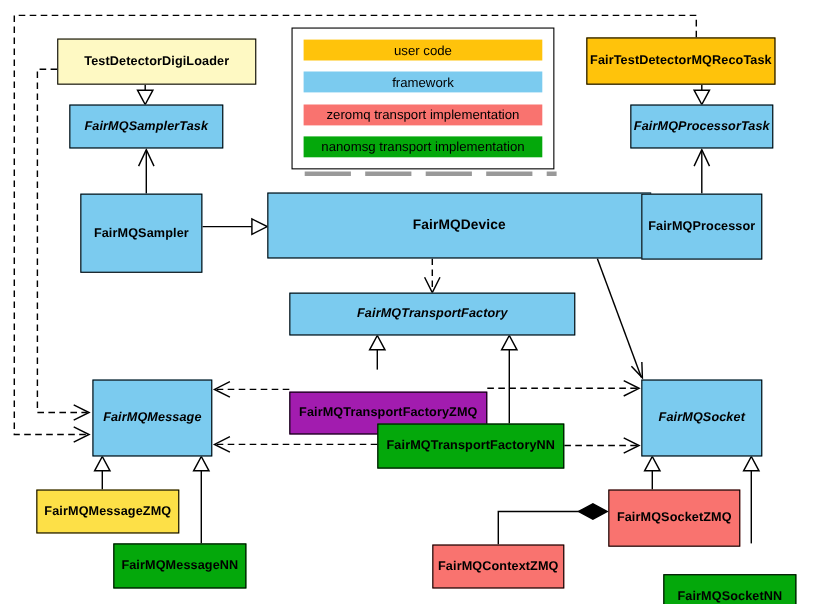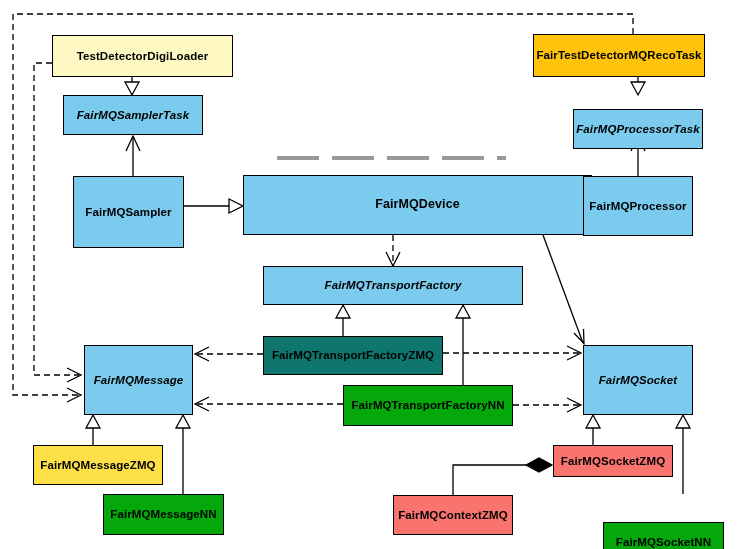--- a/index.html
+++ b/index.html
@@ -23,32 +23,32 @@
     padding:10px 10px;
   }
   .legend-item{
     height:19px;display:flex;align-items:center;justify-content:center;
     font-size:12px;color:#000;
   }
   
   #n-testdetectordigiloader{left:52px;top:35px;width:181px;height:42px;}
   #n-fairtestdetectormqrecotask{left:533px;top:34px;width:172px;height:43px;}
   #n-fairmqsamplertask{left:63px;top:95px;width:140px;height:40px;}
-  #n-fairmqprocessortask{left:573px;top:109px;width:130px;height:40px;}
+  #n-fairmqprocessortask{left:573px;top:95px;width:130px;height:40px;}
   #n-fairmqsampler{left:73px;top:176px;width:111px;height:72px;}
   #n-fairmqdevice{left:243px;top:175px;width:349px;height:60px;font-size:12.5px;}
   #n-fairmqprocessor{left:583px;top:176px;width:110px;height:60px;}
   #n-fairmqtransportfactory{left:263px;top:266px;width:260px;height:39px;}
   #n-fairmqtransportfactoryzmq{left:263px;top:336px;width:180px;height:39px;}
   #n-fairmqtransportfactorynn{left:343px;top:385px;width:170px;height:41px;}
   #n-fairmqmessage{left:84px;top:345px;width:109px;height:70px;}
   #n-fairmqsocket{left:583px;top:345px;width:110px;height:70px;}
   #n-fairmqmessagezmq{left:33px;top:445px;width:130px;height:40px;}
   #n-fairmqmessagenn{left:103px;top:494px;width:121px;height:41px;}
-  #n-fairmqsocketzmq{left:553px;top:445px;width:120px;height:32px;}
+  #n-fairmqsocketzmq{left:553px;top:445px;width:120px;height:52px;}
   #n-fairmqsocketnn{left:603px;top:522px;width:121px;height:41px;}
   #n-fairmqcontextzmq{left:393px;top:495px;width:120px;height:40px;}
 </style>
 </head>
 <body>
 
 <div id="canvas">
 
   <svg class="wires" width="748" height="549" viewBox="0 0 748 549">
     <g stroke="#000" stroke-width="1.3" fill="none">
@@ -113,30 +113,44 @@
       <line x1="683" y1="494" x2="683" y2="428"></line>
       <polygon points="676,428 690,428 683,415" fill="#fff"></polygon>
 
       <polyline points="453,495 453,465 526,465"></polyline>
       <polygon points="526,465 539,458 552,465 539,472" fill="#000"></polygon>
     </g>
 
     <line x1="277" y1="158" x2="506" y2="158" stroke="#999" stroke-width="4" stroke-dasharray="42 13"></line>
   </svg>
 
+  <div class="legend">
+    <div class="legend-item" style="background-color: rgb(255, 195, 11);">
+      <span>user code</span>
+    </div>
+    <div class="legend-item" style="background-color: rgb(123, 203, 239);">
+      <span>framework</span>
+    </div>
+    <div class="legend-item" style="background-color: rgb(249, 115, 111);">
+      <span>zeromq transport implementation</span>
+    </div>
+    <div class="legend-item" style="background-color: rgb(4, 168, 11);">
+      <span>nanomsg transport implementation</span>
+    </div>
+  </div>
 
   <div class="node" id="n-testdetectordigiloader" style="background-color: #fef9c3;">TestDetectorDigiLoader</div>
   <div class="node" id="n-fairtestdetectormqrecotask" style="background-color: rgb(255, 195, 11);">FairTestDetectorMQRecoTask</div>
   <div class="node abstract" id="n-fairmqsamplertask" style="background-color: rgb(123, 203, 239);">FairMQSamplerTask</div>
   <div class="node abstract" id="n-fairmqprocessortask" style="background-color: rgb(123, 203, 239);">FairMQProcessorTask</div>
   <div class="node" id="n-fairmqsampler" style="background-color: rgb(123, 203, 239);">FairMQSampler</div>
   <div class="node" id="n-fairmqdevice" style="background-color: rgb(123, 203, 239);">FairMQDevice</div>
   <div class="node" id="n-fairmqprocessor" style="background-color: rgb(123, 203, 239);">FairMQProcessor</div>
   <div class="node abstract" id="n-fairmqtransportfactory" style="background-color: rgb(123, 203, 239);">FairMQTransportFactory</div>
-  <div class="node" id="n-fairmqtransportfactoryzmq" style="background-color: #0f766e;">FairMQTransportFactoryZMQ</div>
+  <div class="node" id="n-fairmqtransportfactoryzmq" style="background-color: #a21caf; margin-top: 20px;">FairMQTransportFactoryZMQ</div>
   <div class="node" id="n-fairmqtransportfactorynn" style="background-color: rgb(4, 168, 11);">FairMQTransportFactoryNN</div>
   <div class="node abstract" id="n-fairmqsocket" style="background-color: rgb(123, 203, 239);">FairMQSocket</div>
   <div class="node abstract" id="n-fairmqmessage" style="background-color: rgb(123, 203, 239);">FairMQMessage</div>
   <div class="node" id="n-fairmqmessagezmq" style="background-color: #fde047;">FairMQMessageZMQ</div>
   <div class="node" id="n-fairmqmessagenn" style="background-color: rgb(4, 168, 11);">FairMQMessageNN</div>
   <div class="node" id="n-fairmqsocketzmq" style="background-color: rgb(249, 115, 111);">FairMQSocketZMQ</div>
   <div class="node" id="n-fairmqsocketnn" style="background-color: rgb(4, 168, 11);">FairMQSocketNN</div>
   <div class="node" id="n-fairmqcontextzmq" style="background-color: rgb(249, 115, 111);">FairMQContextZMQ</div>
 
 </div>

